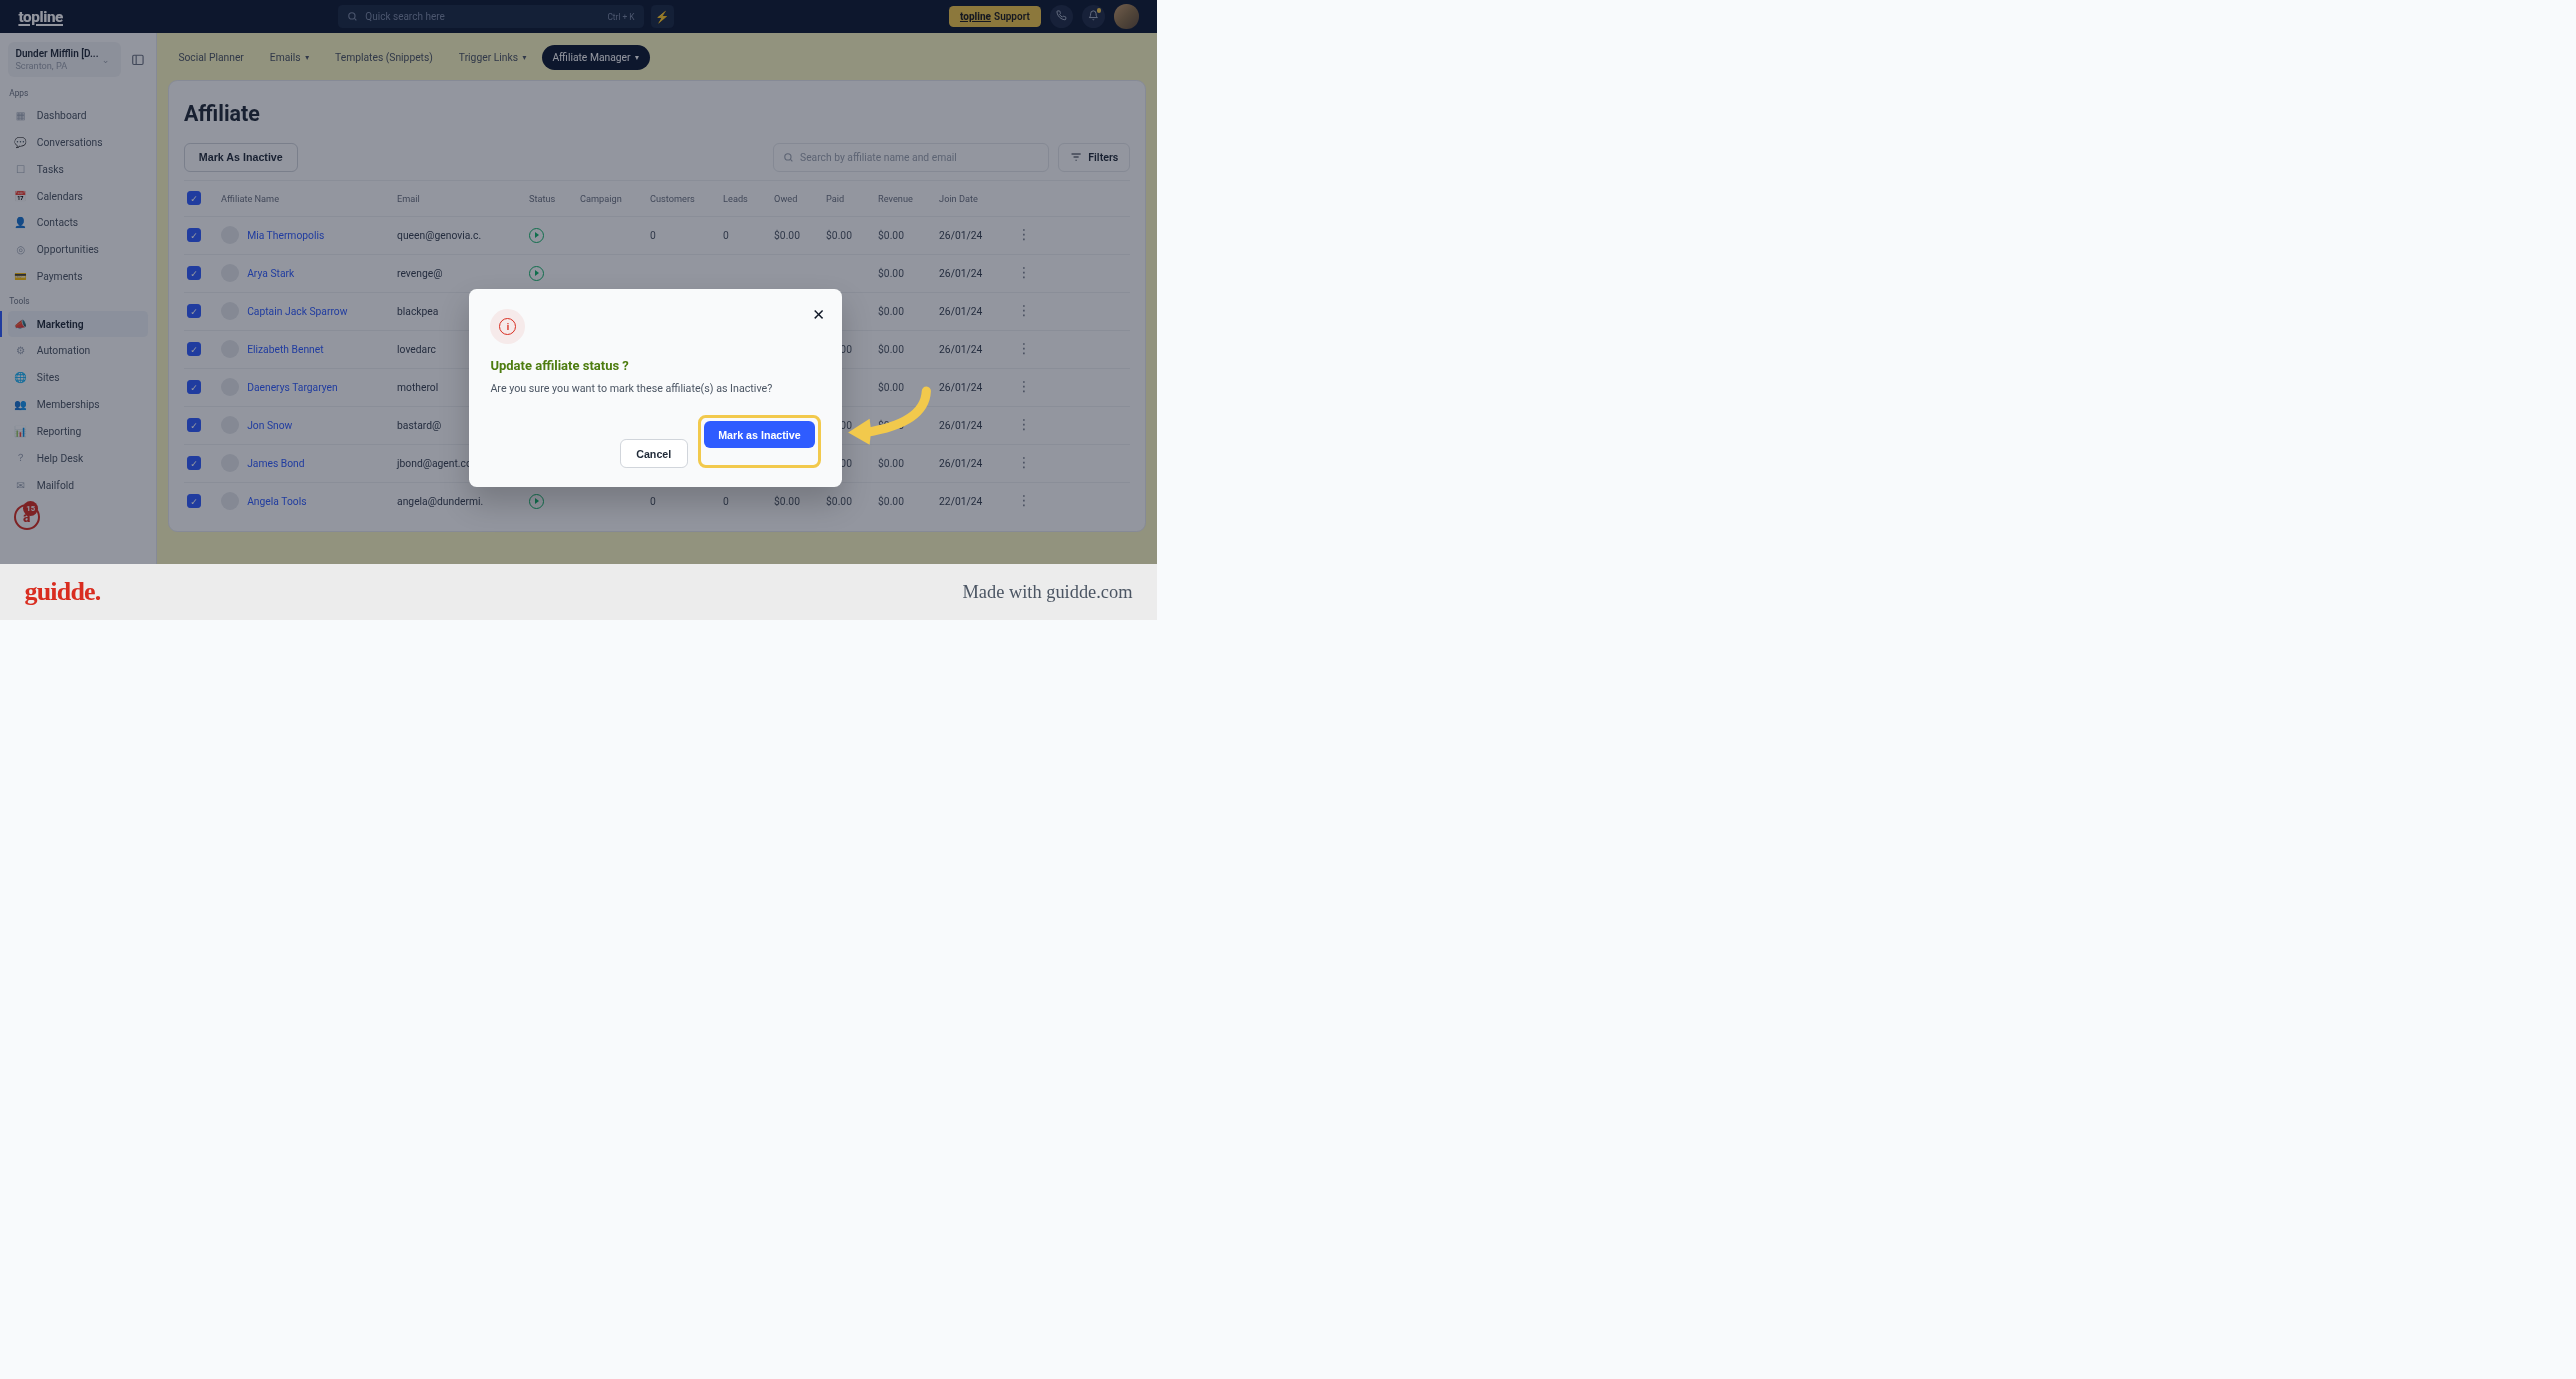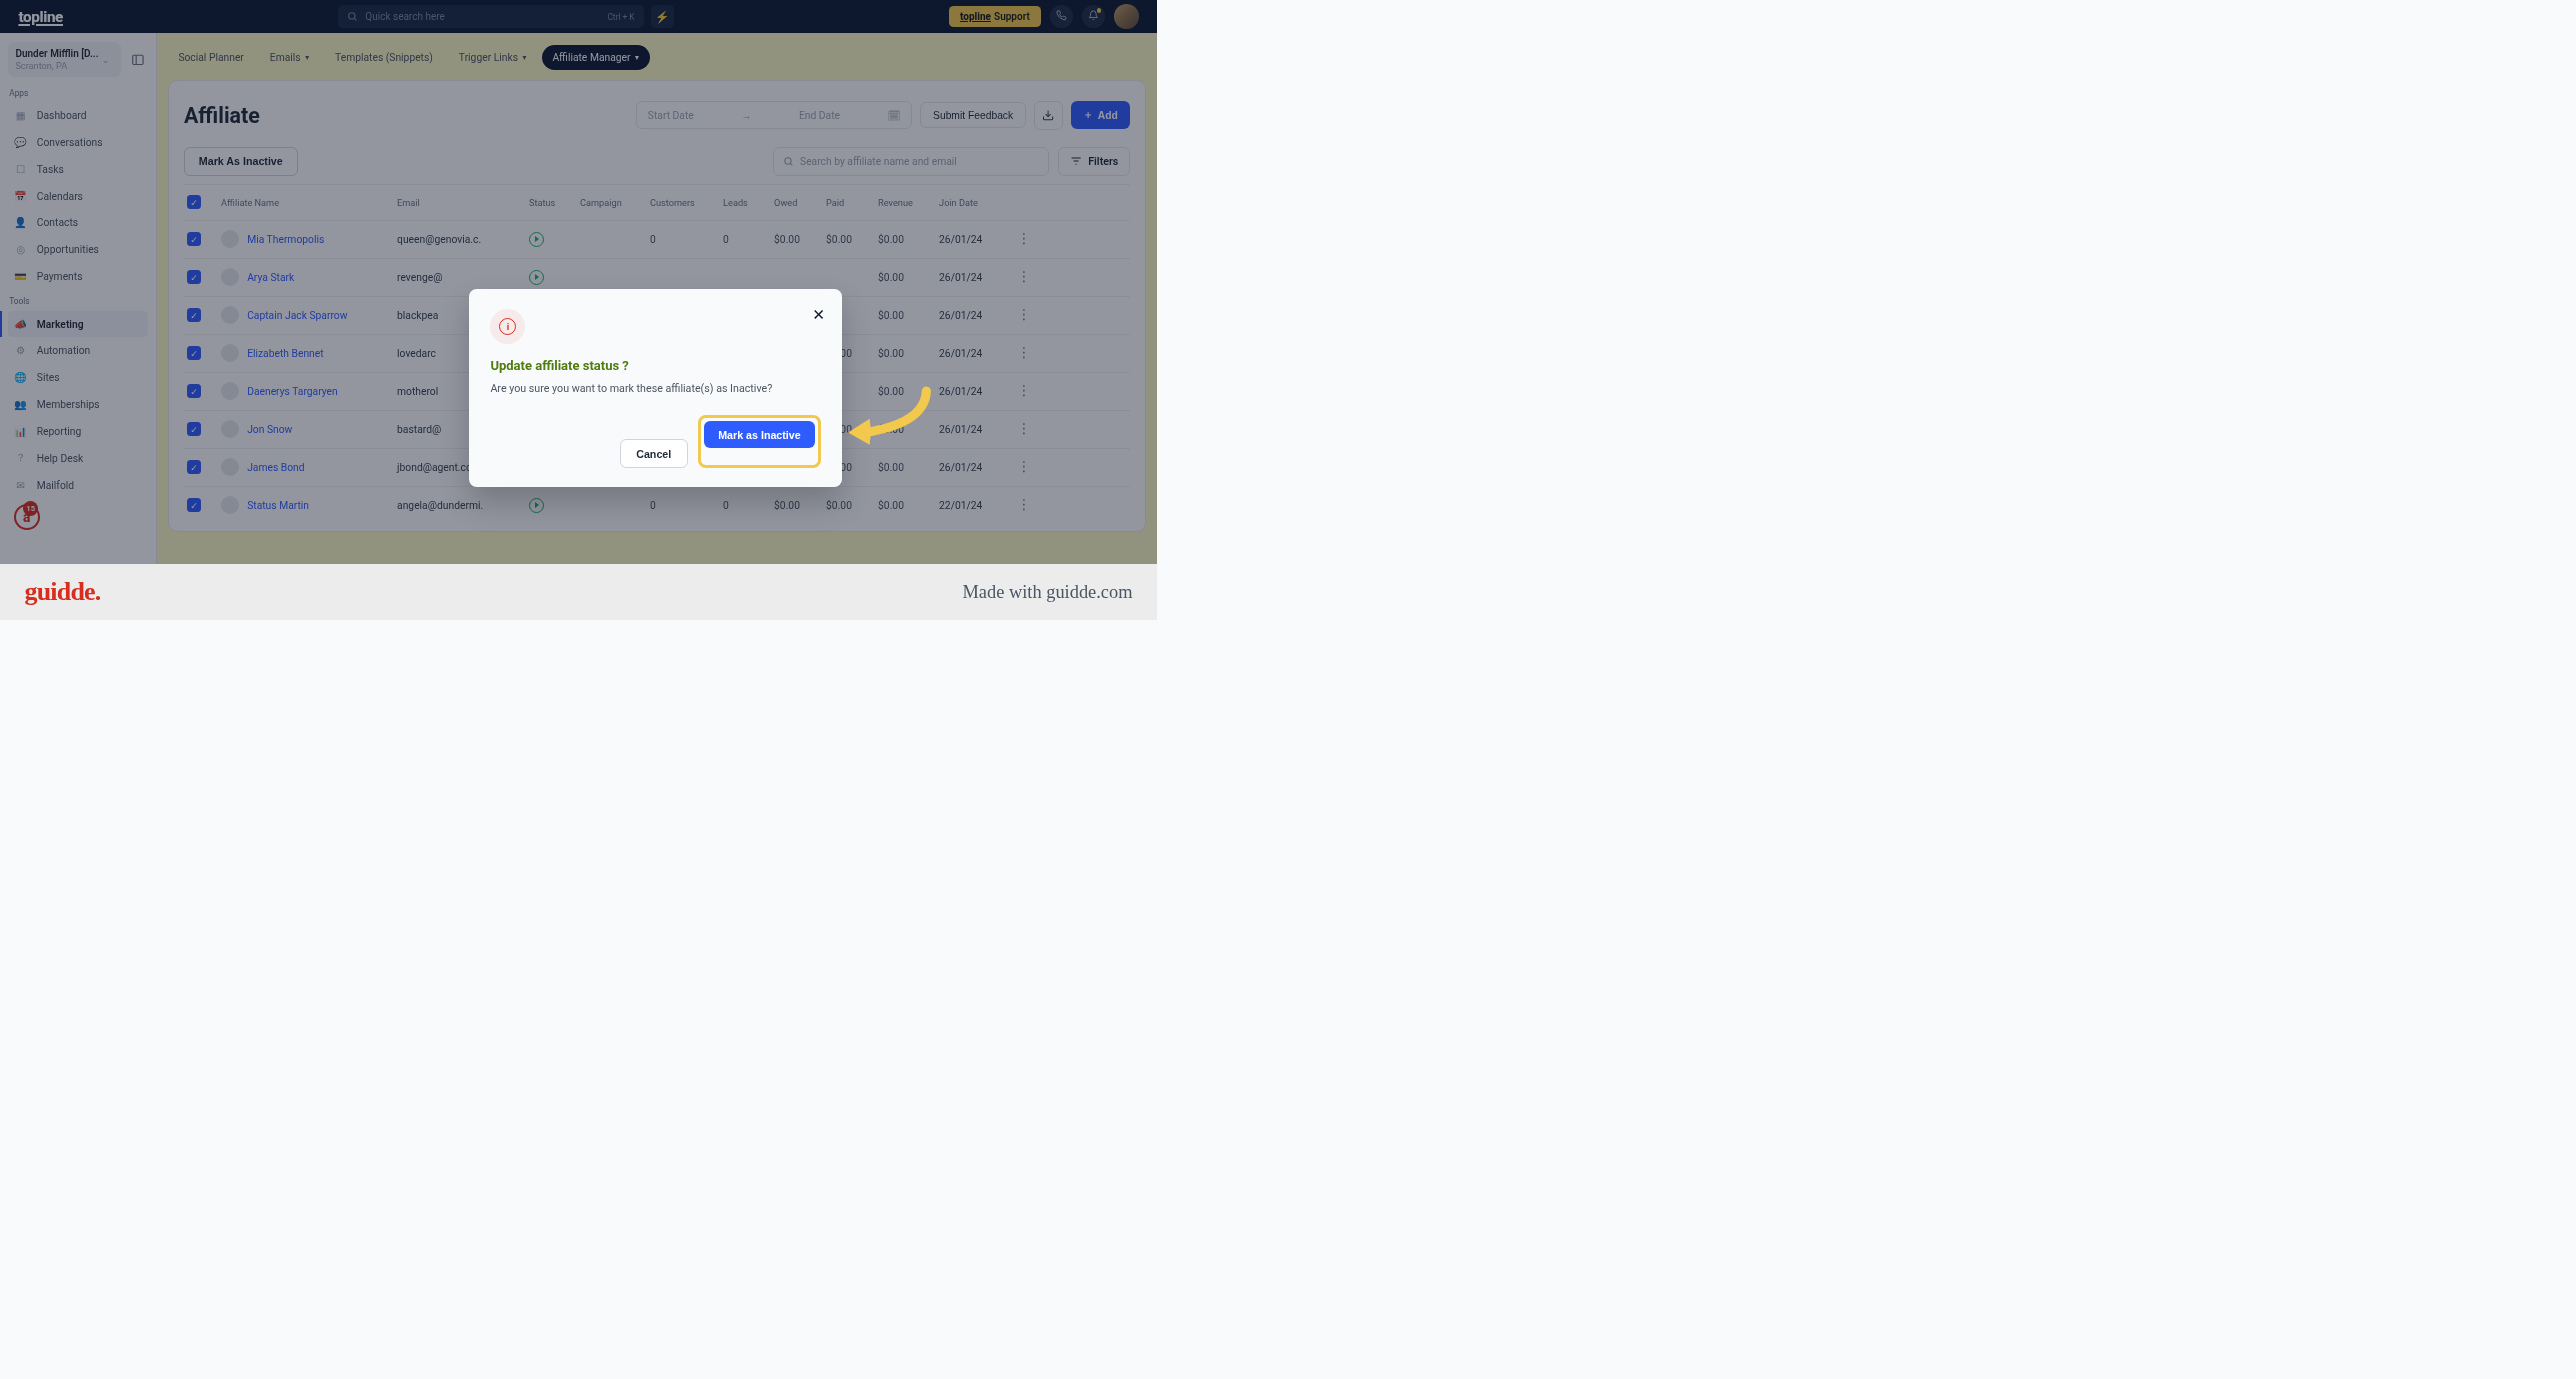--- a/index.html
+++ b/index.html
@@ -537,40 +537,20 @@
         </div>
       <div class="tab active">
           <span>Affiliate Manager</span>
           <span class="chev">▾</span>
         </div>
     </div>
 
     <div class="card">
       <div class="card-head">
         <div class="page-title">Affiliate</div>
-        <div class="head-right">
-          <div class="date-range">
-            <span>Start Date</span>
-            <span class="dr-arrow">→</span>
-            <span>End Date</span>
-            <span class="dr-cal">🗓</span>
-          </div>
-          <button class="btn-outline">Submit Feedback</button>
-          <div class="icon-btn">
-            <svg width="12.2" height="12.2" viewBox="0 0 24 24" fill="none" stroke="currentColor" stroke-width="2">
-                <path d="M21 15v4a2 2 0 0 1-2 2H5a2 2 0 0 1-2-2v-4"></path>
-                <path d="M7 10l5 5 5-5"></path>
-                <path d="M12 15V3"></path>
-              </svg>
-          </div>
-          <button class="btn-primary">
-            <span>＋</span>
-            <span>Add</span>
-          </button>
-        </div>
       </div>
 
       <div class="toolbar-row">
         <button class="btn-secondary">Mark As Inactive</button>
         <div class="search-input">
           <svg width="10.7" height="10.7" viewBox="0 0 24 24" fill="none" stroke="currentColor" stroke-width="2.5">
               <circle cx="11" cy="11" r="7"></circle>
               <path d="m21 21-4.3-4.3"></path>
             </svg>
           <span>Search by affiliate name and email</span>
@@ -715,21 +695,21 @@
               <div class="num">$0.00</div>
               <div class="num">$0.00</div>
               <div class="num">$0.00</div>
               <div>26/01/24</div>
               <div class="menu-dots">⋮</div>
             </div>
             <div class="trow">
               <div><span class="chk">✓</span></div>
               <div class="name-cell">
                 <span class="mini-avatar"></span>
-                <span class="affiliate-link">Status Martin</span>
+                <span class="affiliate-link">Angela Tools</span>
               </div>
               <div>angela@dundermi.</div>
               <div><span class="status-badge"></span></div>
               <div></div>
               <div class="num">0</div>
               <div class="num">0</div>
               <div class="num">$0.00</div>
               <div class="num">$0.00</div>
               <div class="num">$0.00</div>
               <div>22/01/24</div>

